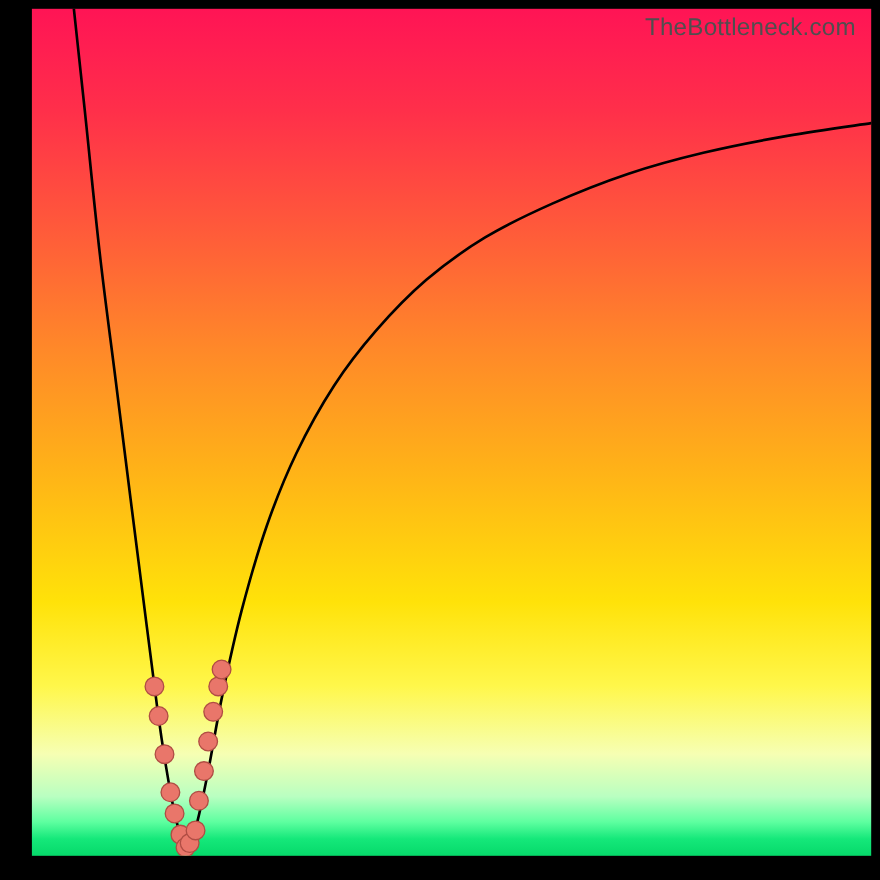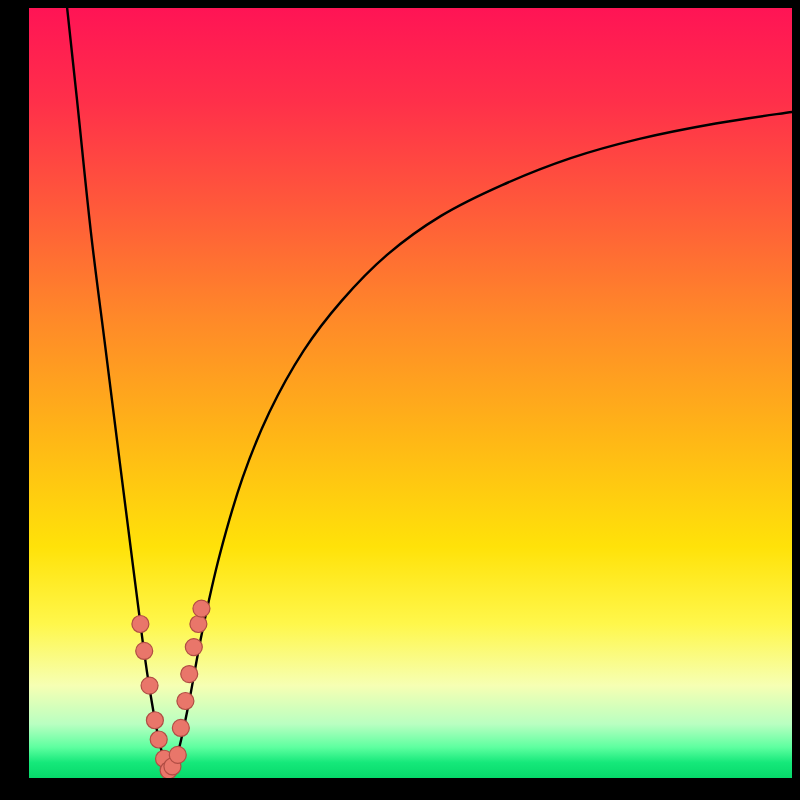--- a/index.html
+++ b/index.html
@@ -62,20 +62,21 @@
     stroke: #b04d44;
     stroke-width: 1.2;
   }
 </style>
 </head>
 <body>
 
 <div class="frame">
   <div class="plot-area">
 
+    <div class="watermark" style="font-size:22px">TheBottleneck.com</div>
 
     <svg class="curve" viewBox="0 0 763 770" preserveAspectRatio="none">
       <path id="left-path" fill="none" stroke="#000" stroke-width="2.4" stroke-linecap="round" d="M 38.15 0.00 C 39.94 16.63, 43.81 52.21, 48.07 92.40 C 52.33 132.59, 56.72 178.95, 61.80 223.30 C 66.88 267.65, 71.08 297.22, 76.30 338.80 C 81.52 380.38, 85.72 414.11, 90.80 454.30 C 95.88 494.49, 100.27 528.84, 104.53 562.10 C 108.79 595.36, 111.43 616.92, 114.45 639.10 C 117.47 661.28, 118.84 670.05, 121.32 685.30 C 123.79 700.55, 125.99 712.71, 128.18 723.80 C 130.38 734.89, 131.88 740.66, 133.53 746.90 C 135.17 753.14, 136.65 756.37, 137.34 758.45"></path>
       <path id="right-path" fill="none" stroke="#000" stroke-width="2.4" stroke-linecap="round" d="M 142.68 758.45 C 144.05 754.99, 147.15 750.98, 150.31 739.20 C 153.47 727.42, 156.11 713.79, 160.23 693.00 C 164.35 672.21, 167.71 650.03, 173.20 623.70 C 178.69 597.37, 183.47 574.42, 190.75 546.70 C 198.03 518.98, 204.71 495.34, 213.64 469.70 C 222.57 444.06, 229.36 427.12, 240.34 404.25 C 251.33 381.38, 261.63 362.75, 274.68 342.65 C 287.73 322.55, 297.72 309.93, 312.83 292.60 C 327.94 275.28, 340.76 261.65, 358.61 246.40 C 376.46 231.15, 391.42 220.37, 412.02 207.90 C 432.62 195.43, 449.71 187.50, 473.06 177.10 C 496.41 166.71, 517.01 158.47, 541.73 150.15 C 566.45 141.83, 584.31 137.14, 610.40 130.90 C 636.49 124.66, 659.23 120.35, 686.70 115.50 C 714.17 110.65, 749.27 106.03, 763.00 103.95"></path>
       <g id="dots">
           <circle cx="111.40" cy="616.00" r="8.5" class="dot"></circle>
           <circle cx="115.21" cy="642.95" r="8.5" class="dot"></circle>
           <circle cx="120.55" cy="677.60" r="8.5" class="dot"></circle>
           <circle cx="125.90" cy="712.25" r="8.5" class="dot"></circle>
           <circle cx="129.71" cy="731.50" r="8.5" class="dot"></circle>

